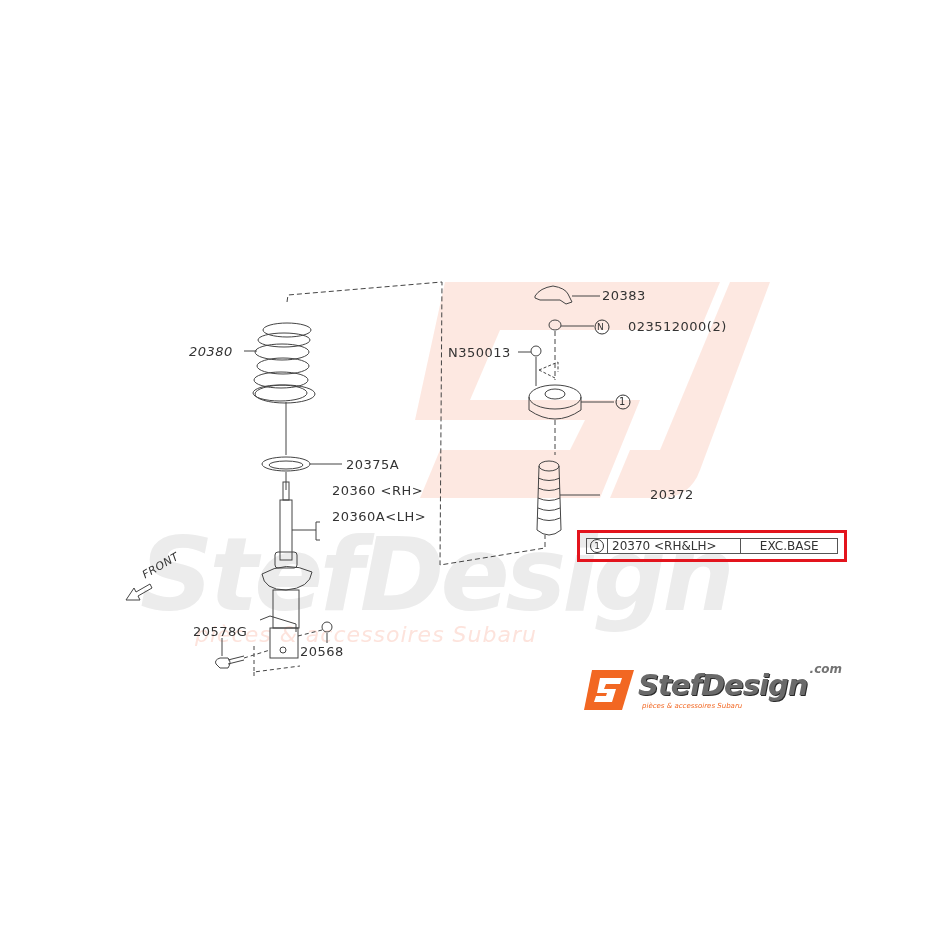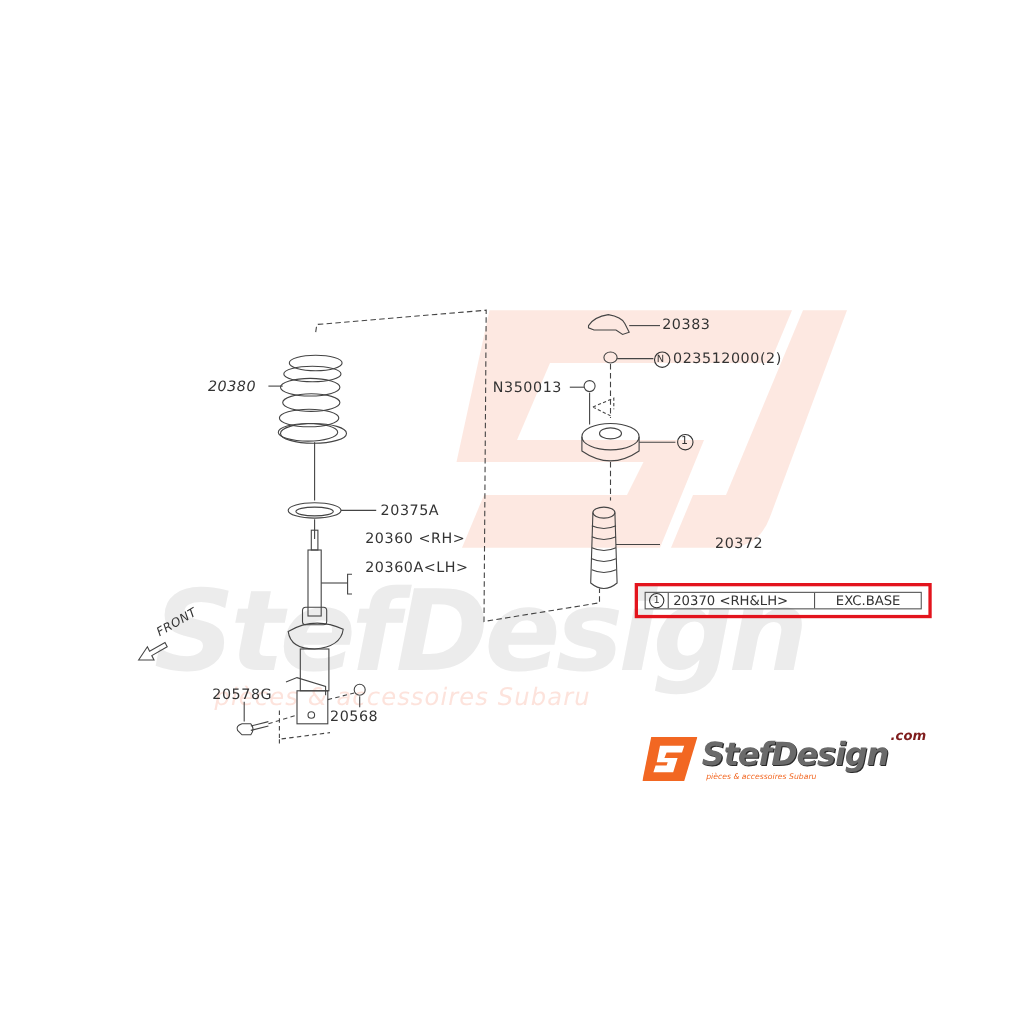--- a/index.html
+++ b/index.html
@@ -8,21 +8,21 @@
   .lbl{position:absolute;font-family:"DejaVu Sans",sans-serif;font-size:13px;color:#333;letter-spacing:0.5px;white-space:nowrap;line-height:14px;}
   .wm-text{position:absolute;font-family:"DejaVu Sans",sans-serif;font-style:italic;font-weight:bold;color:#ececec;white-space:nowrap;}
   .wm-sub{position:absolute;font-family:"DejaVu Sans",sans-serif;font-style:italic;color:#fde3dc;white-space:nowrap;}
   .callout-box{position:absolute;left:577px;top:530px;width:270px;height:32px;border:3px solid #e3141d;box-sizing:border-box;}
   .callout-inner{position:absolute;left:6px;top:5px;right:6px;bottom:5px;border:1px solid #555;display:flex;align-items:stretch;font-family:"DejaVu Sans",sans-serif;font-size:12px;color:#333;}
   .callout-inner .c{display:flex;align-items:center;justify-content:center;border-right:1px solid #555;padding:0 3px;}
   .callout-inner .c:last-child{border-right:none;text-align:right;}
   .circ{display:inline-flex;width:12px;height:12px;border:1px solid #333;border-radius:50%;align-items:center;justify-content:center;font-size:9px;line-height:10px;}
   .logo{position:absolute;left:584px;top:666px;width:262px;height:50px;}
   .logo-text{position:absolute;left:54px;top:2px;font-family:"DejaVu Sans",sans-serif;font-style:italic;font-weight:bold;font-size:29px;color:#6a6a6a;letter-spacing:-1px;text-shadow:1px 1px 0 #2a2a2a;}
-  .logo-com{position:absolute;right:4px;top:-4px;font-family:"DejaVu Sans",sans-serif;font-style:italic;font-weight:bold;font-size:12px;color:#7f1d1d;}
+  .logo-com{position:absolute;right:4px;top:-4px;font-family:"DejaVu Sans",sans-serif;font-style:italic;font-weight:bold;font-size:12px;color:#737373;}
   .logo-sub{position:absolute;left:58px;top:36px;font-family:"DejaVu Sans",sans-serif;font-style:italic;font-size:7px;color:#f26722;}
 </style>
 </head>
 <body>
 
 <div class="canvas">
 
   <svg class="canvas" viewBox="0 0 931 931" width="931" height="931">
     <g fill="#fde6de">
       <path d="M445 282 L720 282 L700 330 L500 330 L470 400 L640 400 L600 498 L420 498 L440 450 L570 450 L585 420 L415 420 Z" opacity="0.9"></path>
@@ -113,21 +113,21 @@
 
   <div class="lbl" style="left:189px;top:345px;font-style:italic;">20380</div>
   <div class="lbl" style="left:346px;top:458px;">20375A</div>
   <div class="lbl" style="left:332px;top:484px;">20360 &lt;RH&gt;</div>
   <div class="lbl" style="left:332px;top:510px;">20360A&lt;LH&gt;</div>
   <div class="lbl" style="left:193px;top:625px;">20578G</div>
   <div class="lbl" style="left:300px;top:645px;">20568</div>
   <div class="lbl" style="left:602px;top:289px;">20383</div>
   <div class="lbl" style="left:597px;top:320px;">
     <span style="font-size:9px;position:relative;left:0px;top:-1px;">N</span>
-    <span style="margin-left:3px;">023512000(2)</span>
+    <span style="margin-left:19px;">023512000(2)</span>
   </div>
   <div class="lbl" style="left:448px;top:346px;">N350013</div>
   <div class="lbl" style="left:619px;top:395px;font-size:10px;">1</div>
   <div class="lbl" style="left:602px;top:488px;margin-left:48px;">20372</div>
   <div class="lbl" style="left:140px;top:570px;font-size:11px;font-style:italic;transform:rotate(-30deg);transform-origin:left top;">FRONT</div>
 
   <div class="callout-box">
     <div class="callout-inner">
       <div class="c">
           <span class="circ">1</span>

